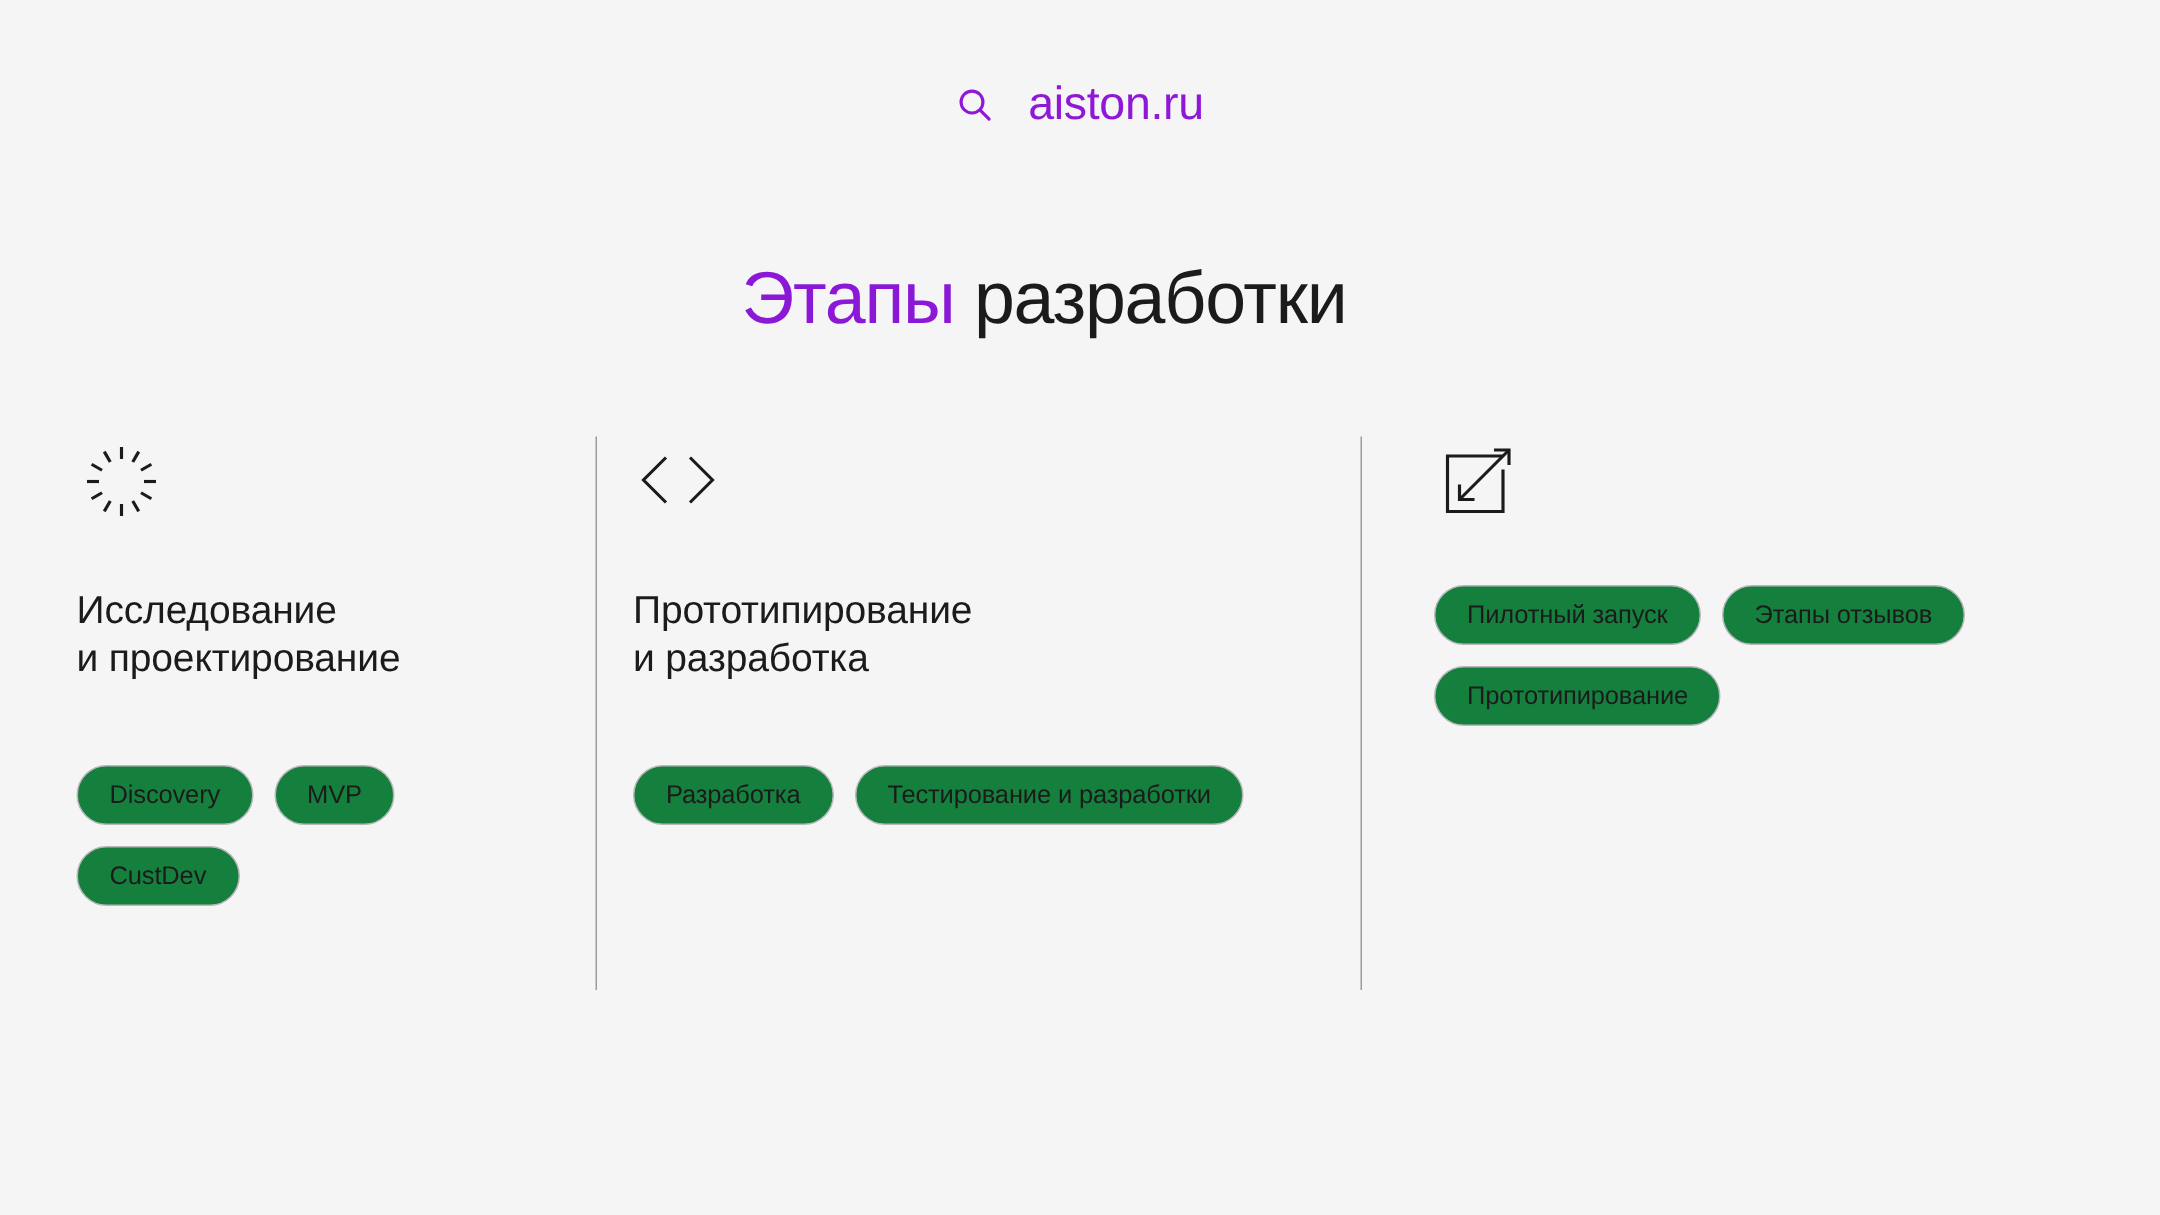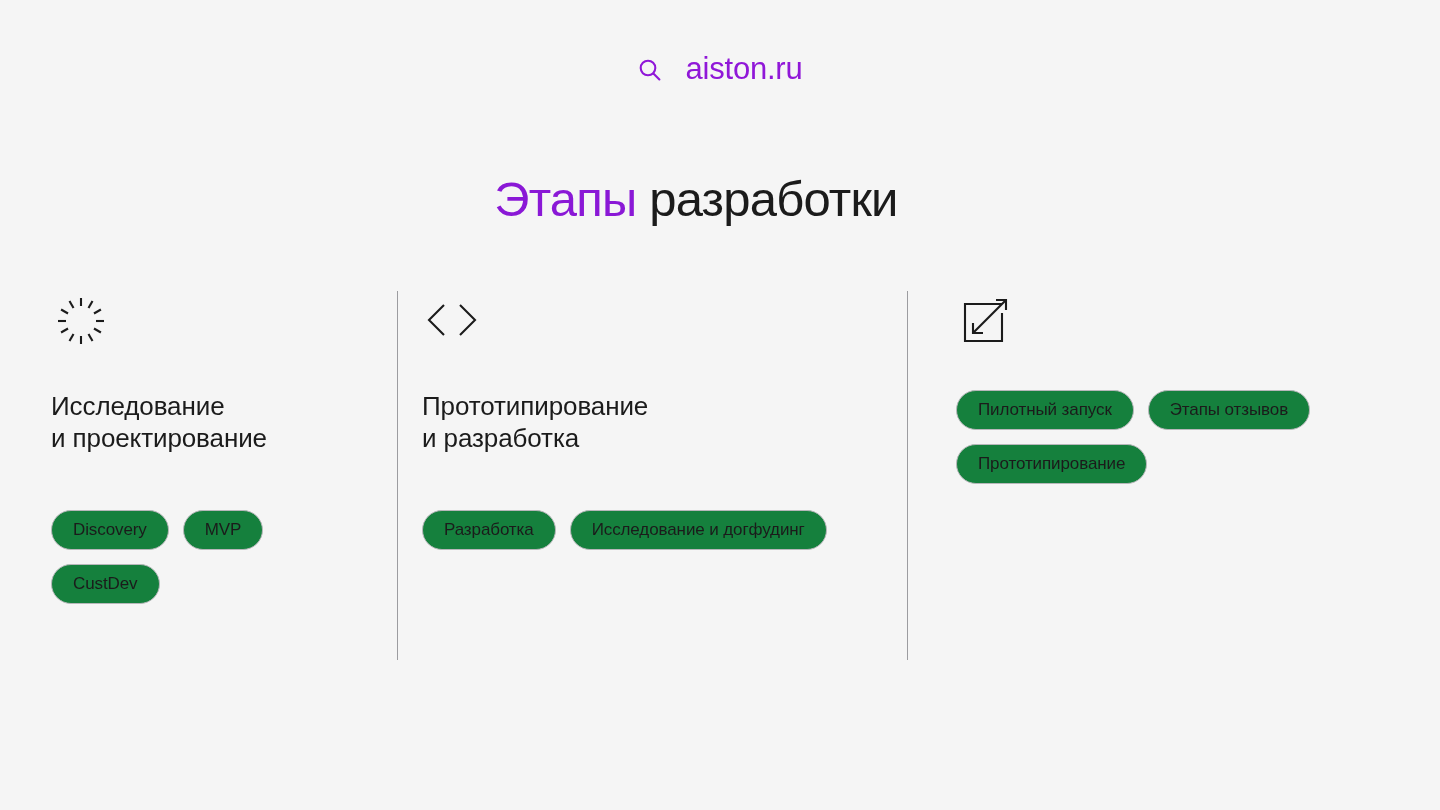--- a/index.html
+++ b/index.html
@@ -185,21 +185,21 @@
     <span class="stage-icon">
       <svg viewBox="0 0 60 60" width="60" height="60" fill="none" stroke="#1b1b1b" stroke-width="2.1" stroke-linecap="butt" stroke-linejoin="miter">
         <polyline points="22,14 7,29 22,44"></polyline>
         <polyline points="38,14 53,29 38,44"></polyline>
       </svg>
     </span>
     <h2 class="stage-title">Прототипирование
 и разработка</h2>
     <div class="tag-list">
       <span class="tag">Разработка</span>
-      <span class="tag">Исследование и догфудинг</span>
+      <span class="tag">Тестирование и разработки</span>
     </div>
   </section>
 
   <section class="stage stage-3">
     <span class="divider"></span>
     <span class="stage-icon">
       <svg viewBox="0 0 60 60" width="60" height="60" fill="none" stroke="#1b1b1b" stroke-width="2.1" stroke-linecap="butt" stroke-linejoin="miter">
         <path d="M46 13 H9 V50 H46 V22"></path>
         <line x1="17" y1="42" x2="50" y2="9"></line>
         <polyline points="17,32 17,42 27,42"></polyline>

